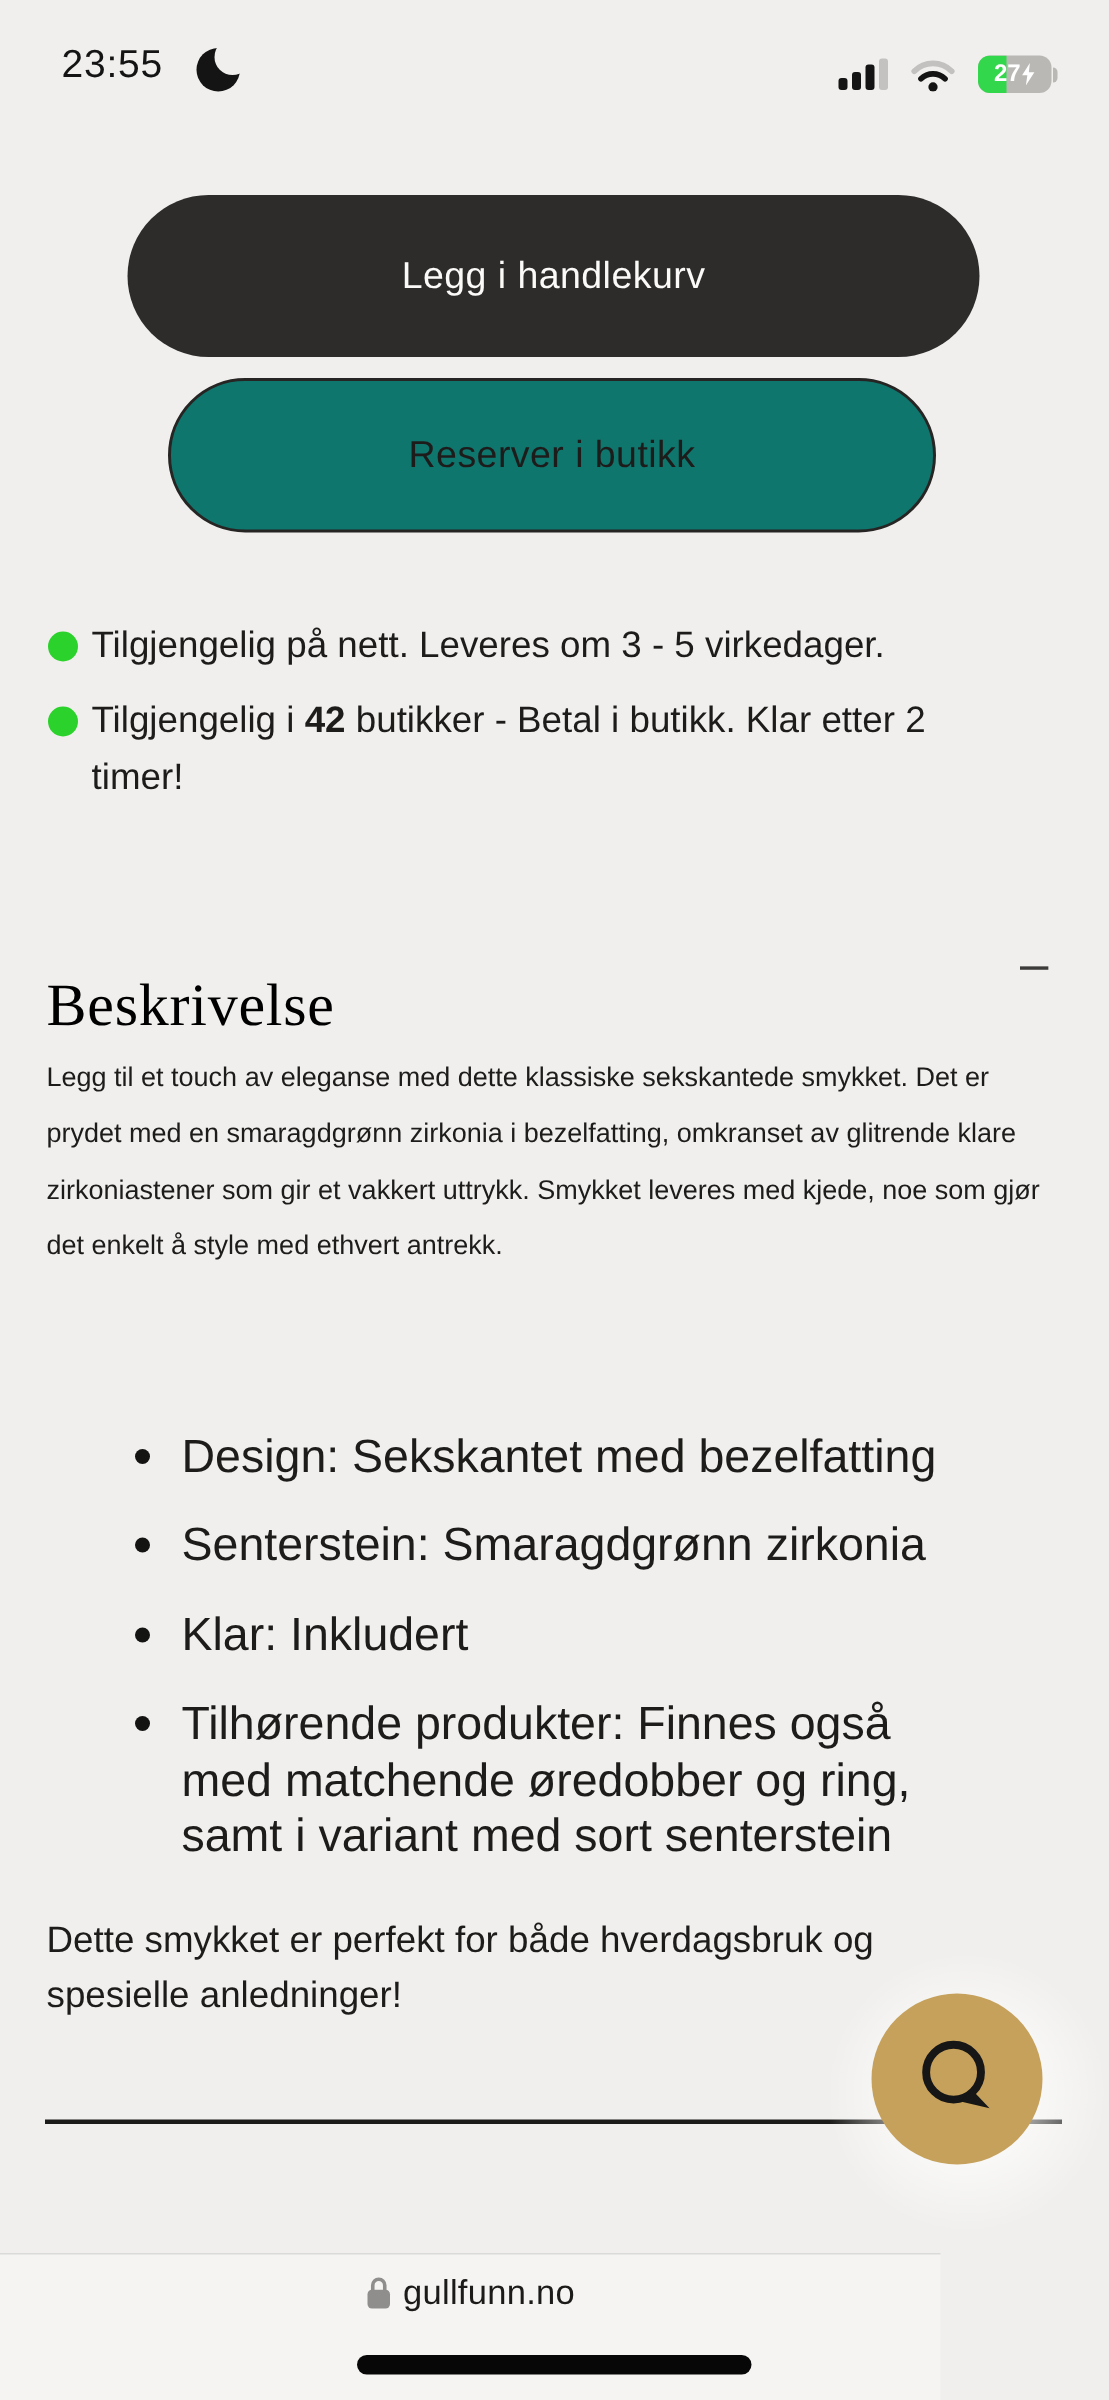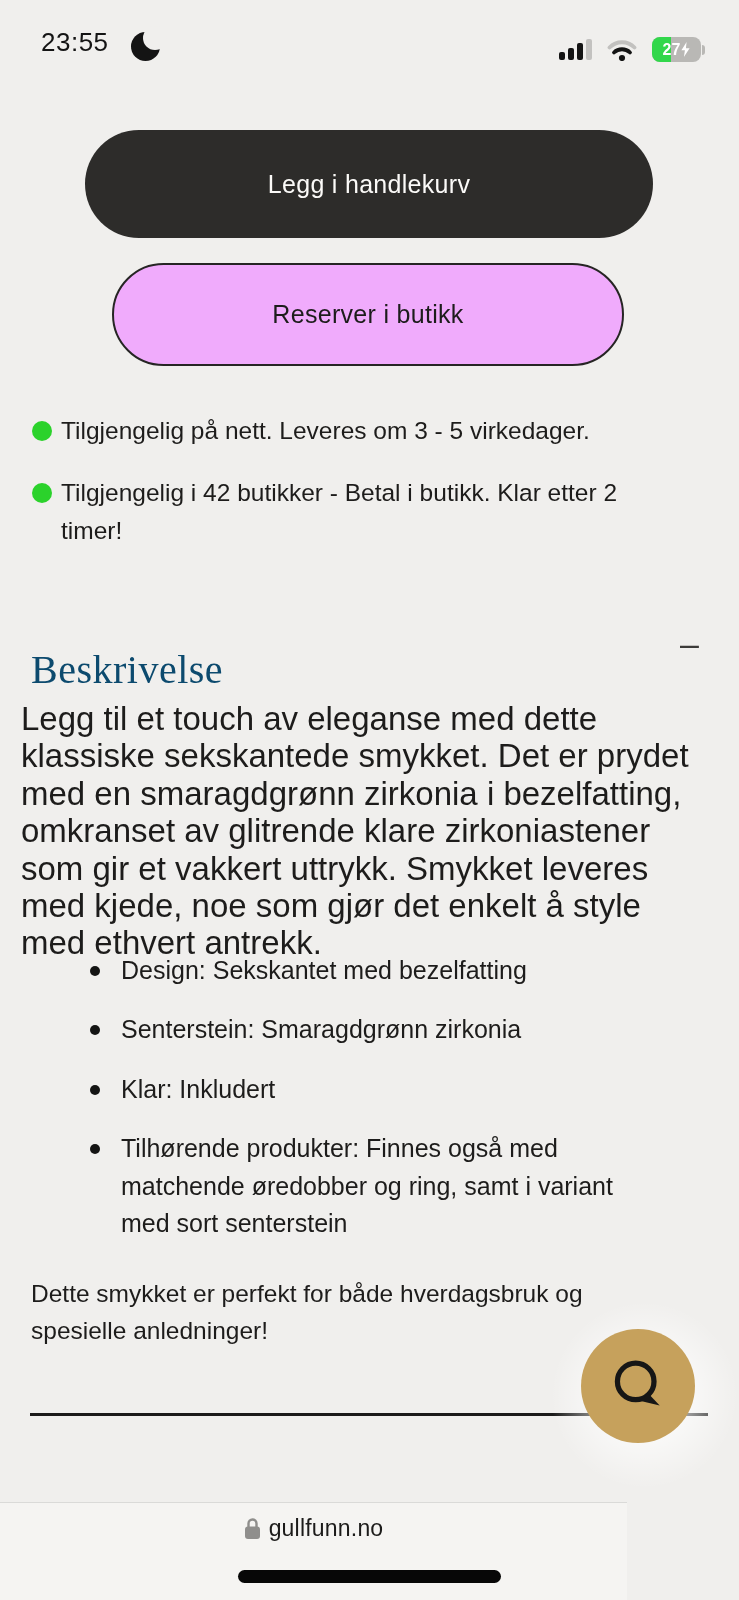--- a/index.html
+++ b/index.html
@@ -20,35 +20,35 @@
   .signal i:nth-child(1){height:8px}.signal i:nth-child(2){height:12px}
   .signal i:nth-child(3){height:17px}.signal i:nth-child(4){height:21px;background:#c3c2c0}
   .battery-wrap{display:flex;align-items:center}
   .battery{width:49px;height:25px;border-radius:8px;background:#b9b8b5;position:relative;overflow:hidden}
   .battery .fill{position:absolute;left:0;top:0;bottom:0;width:19px;background:#32d74b}
   .battery .label{position:absolute;inset:0;display:flex;align-items:center;justify-content:center;gap:1px;color:#fff;font-size:16px;font-weight:700}
   .battery-nub{width:3px;height:10px;background:#b9b8b5;border-radius:0 3px 3px 0;margin-left:1px}
   
   .btn{display:flex;align-items:center;justify-content:center;cursor:pointer;box-sizing:border-box;letter-spacing:.3px}
   .btn-add{position:absolute;left:85px;top:130px;width:568px;height:108px;border-radius:54px;background:#2d2c2a;color:#fbfaf8;font-size:25px}
-  .btn-reserve{position:absolute;left:112px;top:263px;width:512px;height:103px;border-radius:52px;background:#f0abfc;border:2px solid #262524;color:#1d1c1b;font-size:25px}
+  .btn-reserve{position:absolute;left:112px;top:252px;width:512px;height:103px;border-radius:52px;background:#0f766e;border:2px solid #262524;color:#1d1c1b;font-size:25px}
   
-  .avail{position:absolute;left:32px;top:412px;width:645px;display:flex;flex-direction:column;gap:24px}
+  .avail{position:absolute;left:32px;top:412px;width:645px;display:flex;flex-direction:column;gap:12px}
   .avail-row{display:flex;gap:9px}
   .dot{width:20px;height:20px;border-radius:50%;background:#2bd22b;flex:none;margin-top:9px}
   .avail-text{font-size:24.5px;line-height:38px}
   .avail-text.narrow{max-width:600px}
-  .avail-text b{font-weight:400}
+  .avail-text b{font-weight:700}
   
-  .section-head{position:absolute;left:31px;font-family:"Liberation Serif",serif;font-weight:400;font-size:40px;color:#0c4a6e;letter-spacing:.5px}
+  .section-head{position:absolute;left:31px;font-family:"Liberation Serif",serif;font-weight:400;font-size:40px;color:#000000;letter-spacing:.5px}
   .head-1{top:613px}
   .collapse{position:absolute;right:40px;top:626px;font-size:34px;color:#3c3b39;line-height:1;cursor:pointer}
-  .intro{position:absolute;left:21px;top:700px;width:676px;font-size:33px;line-height:37.4px;margin:0}
+  .intro{position:absolute;left:31px;top:700px;width:676px;font-size:18px;line-height:37.4px;margin:0}
   .bullets{position:absolute;left:88px;top:952px;width:545px;list-style:none;margin:0;padding:0}
-  .bullets li{position:relative;padding-left:33px;font-size:25px;line-height:37.4px;margin-bottom:22px}
+  .bullets li{position:relative;padding-left:33px;font-size:31px;line-height:37.4px;margin-bottom:22px}
   .bullets li::before{content:"";position:absolute;left:2px;top:14px;width:10px;height:10px;border-radius:50%;background:#141413}
   .outro{position:absolute;left:31px;top:1275px;width:645px;font-size:24.5px;line-height:37.4px;margin:0}
   .divider{position:absolute;left:30px;top:1413px;width:678px;height:2.5px;background:#1b1b1a}
   .head-2{top:1477px}
   
   .chat-glow{position:absolute;left:550px;top:1300px;width:189px;height:190px;z-index:4;pointer-events:none;
     background:radial-gradient(circle,rgba(255,255,255,.9) 15%,rgba(255,255,255,0) 70%)}
   .chat-btn{position:absolute;left:581px;top:1329px;width:114px;height:114px;border-radius:50%;background:#c6a15c;z-index:5;
     display:flex;align-items:center;justify-content:center;cursor:pointer}
   

